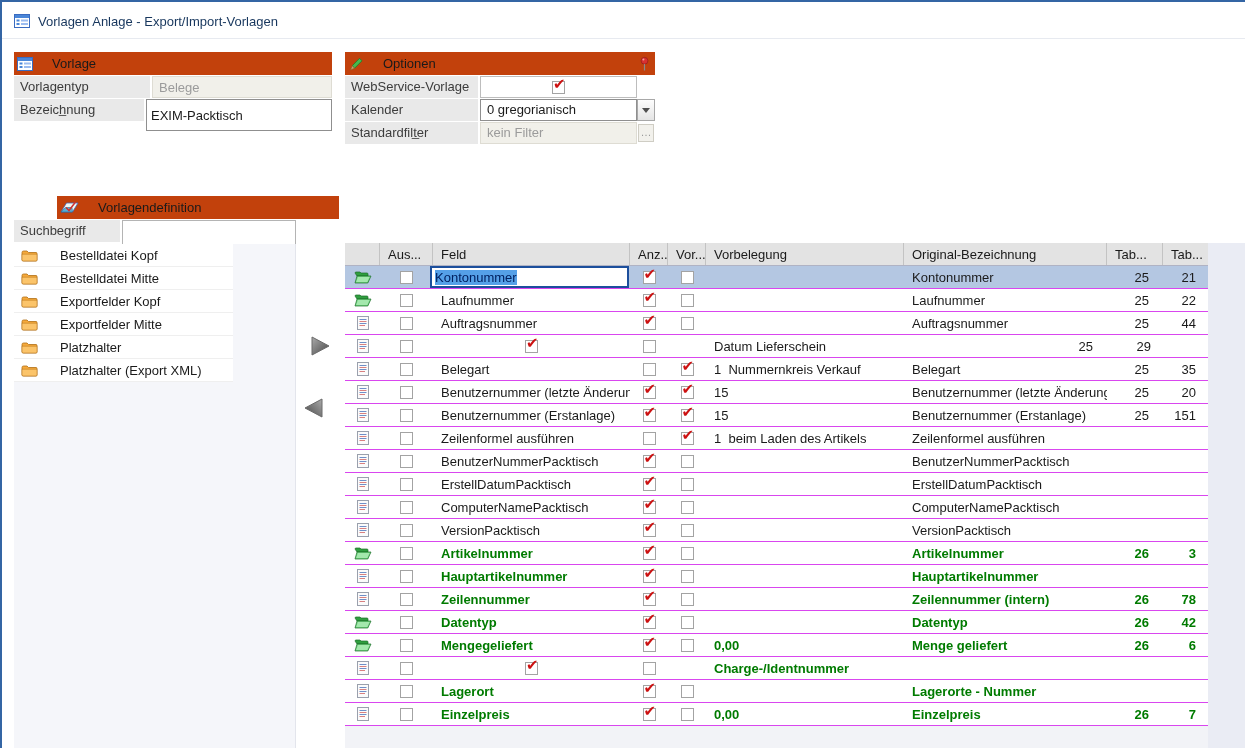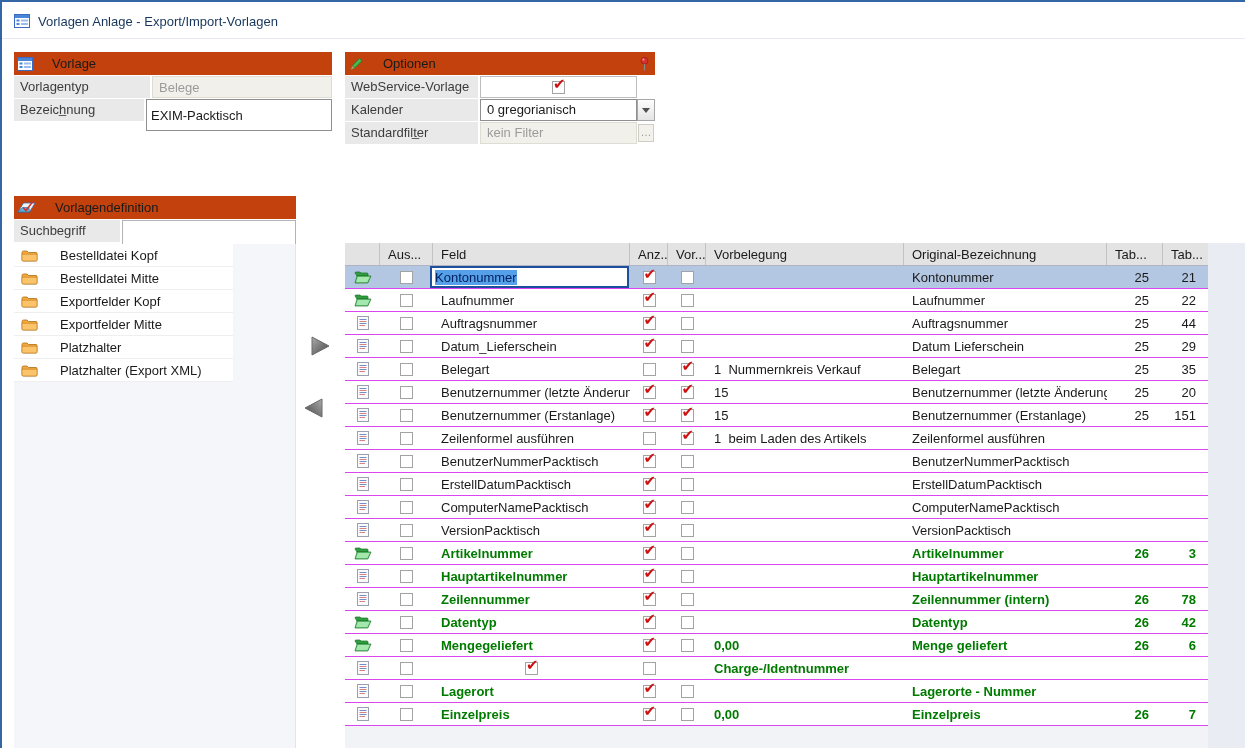--- a/index.html
+++ b/index.html
@@ -1,18 +1,18 @@
 <!DOCTYPE html>
 <html style="--win-border: #3465a4; --sel-row: #b4c7e2; --check-red: #cc1111; --green-text: #007b00; --edit-border: #1c4f9c;"><head>
 <meta charset="utf-8">
 <style>
   * { box-sizing: border-box; margin: 0; padding: 0; }
   html,body { width:1245px; height:748px; overflow:hidden; }
   body { font-family:"Liberation Sans", sans-serif; font-size:13px; color:#1a1a1a; background:#fff; }
-  #screen { position:relative; width:1245px; height:748px; background:#fff; overflow:hidden; }
+  #screen { position:relative; width:1245px; height:748px; background:#fff; overflow:hidden;padding-left:43px; }
 
   .win-border-top { position:absolute; left:0; top:0; width:1245px; height:2px; background:var(--win-border,#3465a4); }
   .win-border-left { position:absolute; left:0; top:0; width:2px; height:748px; background:var(--win-border,#3465a4); }
   .title-sep { position:absolute; left:2px; top:38px; width:1243px; height:1px; background:#e7eaf0; }
 
   .titlebar { position:absolute; left:14px; top:10px; height:22px; display:flex; align-items:center; gap:8px; }
   .title-text { color:#17365d; font-size:13px; }
 
   .icon { display:inline-flex; align-items:center; justify-content:center; flex:0 0 auto; }
 
@@ -369,21 +369,20 @@
                 <line x1="3.5" y1="4.5" x2="10.5" y2="4.5" stroke="#6f8fc8"></line>
                 <line x1="3.5" y1="6.5" x2="10.5" y2="6.5" stroke="#d98080"></line>
                 <line x1="3.5" y1="8.5" x2="10.5" y2="8.5" stroke="#6f8fc8"></line>
                 <line x1="3.5" y1="10.5" x2="9" y2="10.5" stroke="#d98080"></line>
               </svg>
             </span>
           </div>
       <div class="tcell cell-cb">
             <span class="cb cb-aus"></span>
           </div>
-      <div class="tcell cell-feld">Datum_Lieferschein</div>
       <div class="tcell cell-cb">
             <span class="cb cb-anz checked"></span>
           </div>
       <div class="tcell cell-cb">
             <span class="cb cb-vor"></span>
           </div>
       <div class="tcell cell-vorb"></div>
       <div class="tcell cell-orig">Datum Lieferschein</div>
       <div class="tcell cell-tab1">25</div>
       <div class="tcell cell-tab2">29</div>

